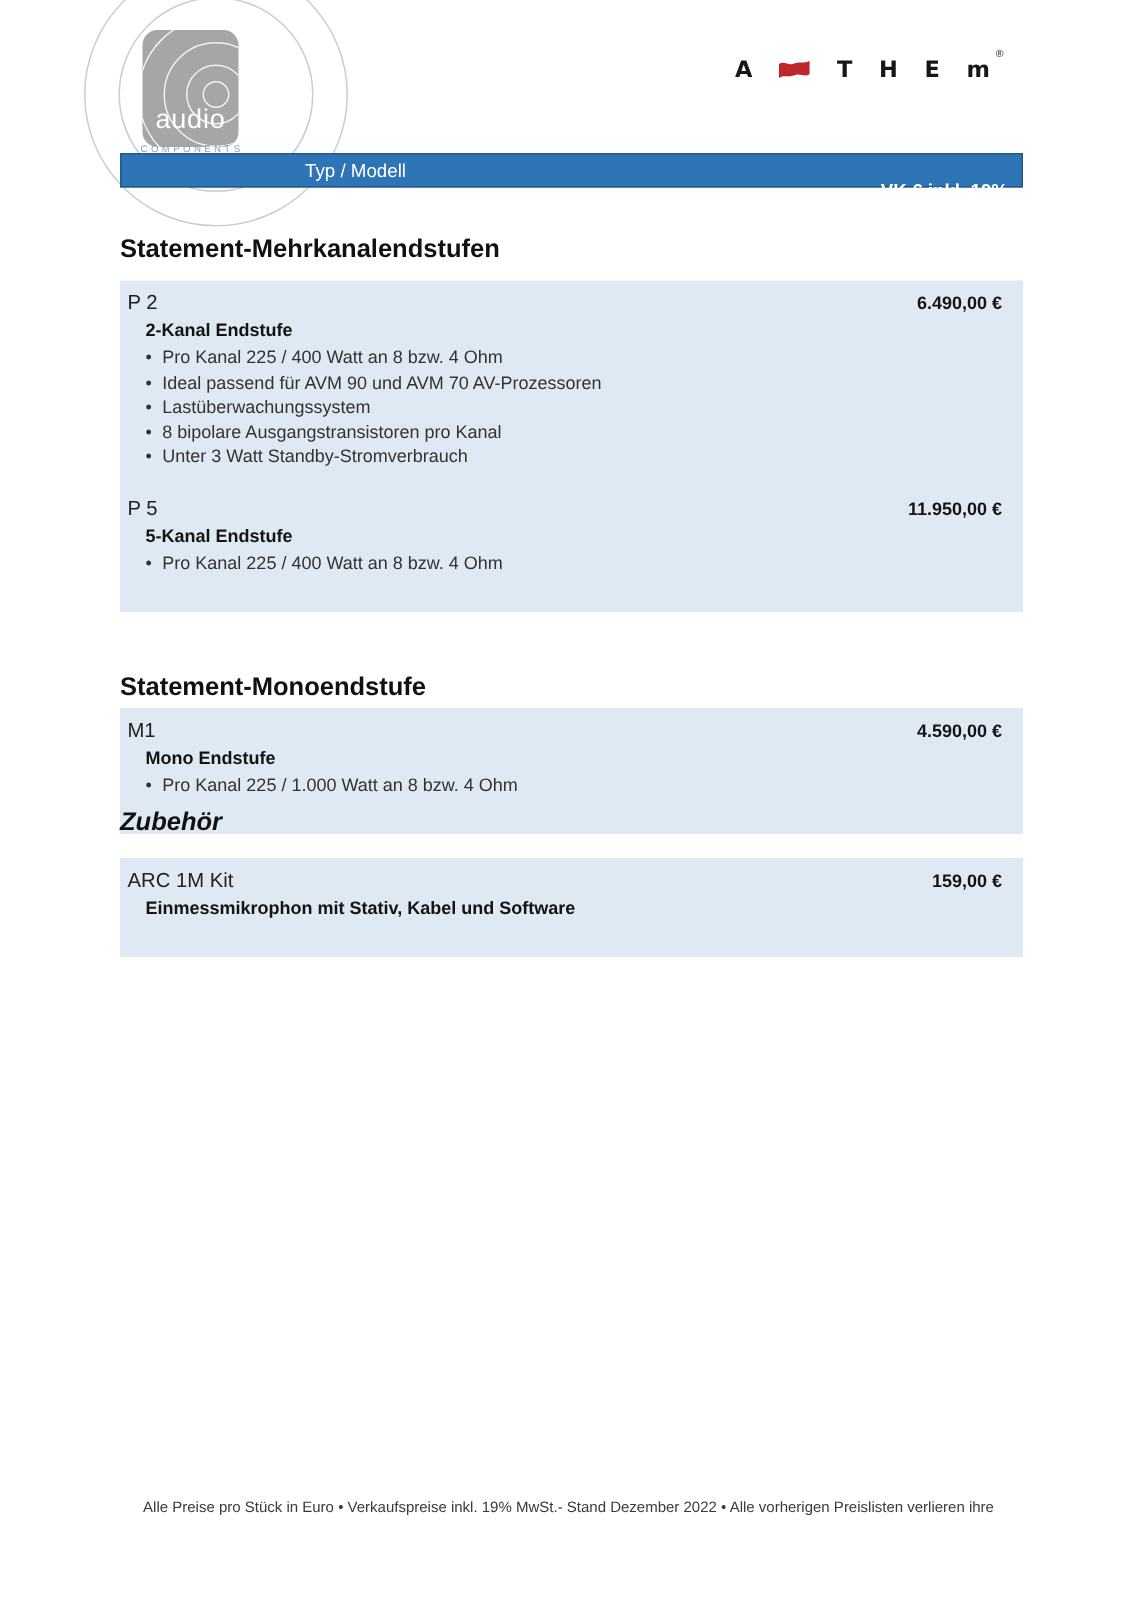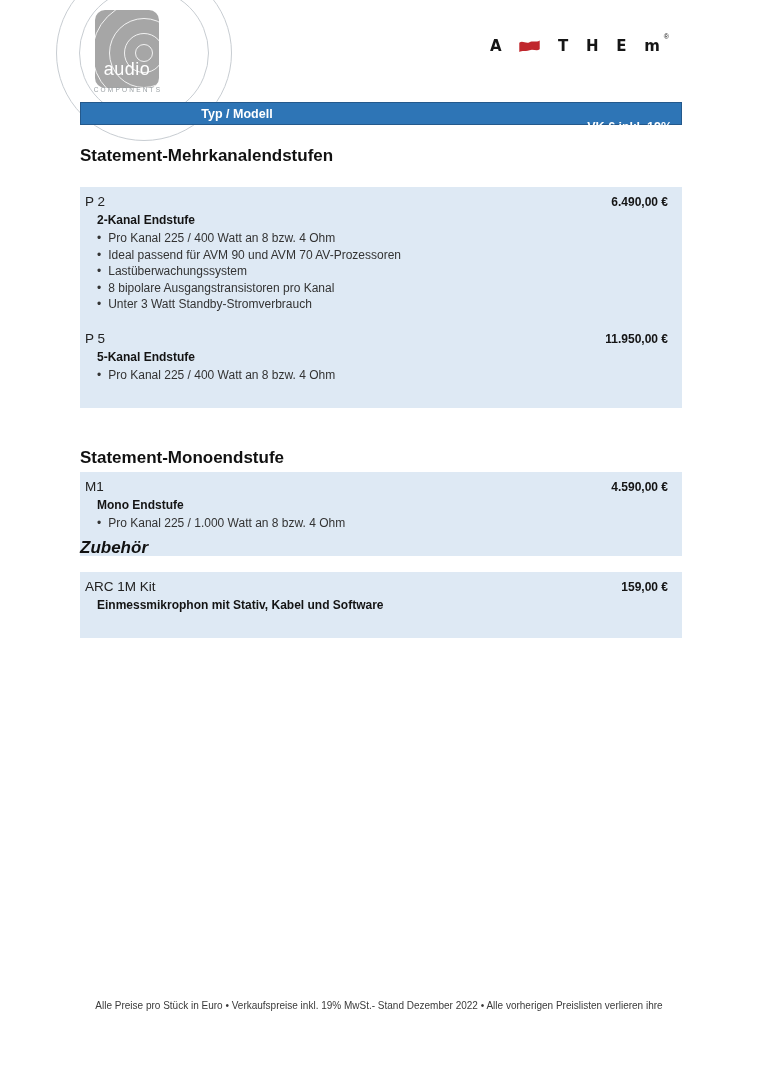--- a/index.html
+++ b/index.html
@@ -10,21 +10,21 @@
     --logo-gray:#A6A6A6;
   }
   *{box-sizing:border-box;}
   html,body{margin:0;padding:0;}
   body{
     width:758px;height:1080px;position:relative;background:#ffffff;
     font-family:"Liberation Sans","DejaVu Sans",sans-serif;color:#1a1a1a;overflow:hidden;
   }
 
   
-  .audio-badge-wrap{position:absolute;left:95px;top:10px;width:64px;height:78px;}
+  .audio-badge-wrap{position:absolute;left:95px;top:20px;width:64px;height:78px;}
   .audio-badge{position:absolute;left:0;top:0;width:64px;height:78px;background:var(--logo-gray);
     border-radius:10px;overflow:hidden;}
   .audio-badge .circ{position:absolute;border:1.6px solid rgba(255,255,255,.85);border-radius:50%;}
   .c1{width:18px;height:18px;left:40px;top:34px;}
   .c2{width:40px;height:40px;left:29px;top:23px;}
   .c3{width:70px;height:70px;left:14px;top:8px;}
   .c4{width:104px;height:104px;left:-3px;top:-9px;}
   .audio-outer{position:absolute;border:1.4px solid #C8CDD2;border-radius:50%;}
   .o1{width:130px;height:130px;left:-16px;top:-22px;}
   .o2{width:176px;height:176px;left:-39px;top:-45px;}
@@ -38,28 +38,28 @@
     display:flex;align-items:center;justify-content:space-between;}
   .anthem .lt{font-family:"DejaVu Sans","Liberation Sans",sans-serif;font-weight:800;
     font-size:15px;color:#161616;line-height:1;}
   .anthem .flag{display:flex;align-items:center;color:var(--flag-red);}
   .anthem .reg{position:absolute;right:-9px;top:-4px;font-size:7px;color:#161616;font-weight:400;}
 
   
   .header-bar{position:absolute;left:80px;top:102px;width:602px;height:23px;
     background:var(--header-bar);border:1px solid var(--header-bar-border);}
   .header-bar .bar-model{position:absolute;left:26%;top:50%;transform:translate(-50%,-50%);
-    color:#fff;font-weight:bold;font-size:12.5px;white-space:nowrap;}
+    color:#fff;font-weight:normal;font-size:12.5px;white-space:nowrap;}
   .header-bar .bar-price{position:absolute;right:9px;top:50%;transform:translateY(-50%);
     color:#fff;font-weight:bold;font-size:12.5px;white-space:nowrap;margin-top:13px;}
 
   
   .section-title{position:absolute;left:80px;font-size:17px;font-weight:bold;color:#111;
     line-height:22px;white-space:nowrap;}
-  #sec1-title{top:145px;text-align:right;}
+  #sec1-title{top:155px;text-align:right;}
   #sec2-title{top:415px;margin-top:32px;}
   #sec3-title{top:537px;font-style:italic;}
 
   .card{position:absolute;left:80px;width:602px;background:var(--product-box);
     padding:6px 14px 24px 5px;}
   #card-p2{top:187px;}
   #card-p5{top:324px;}
   #card-m1{top:472px;}
   #card-arc{top:572px;}
 

